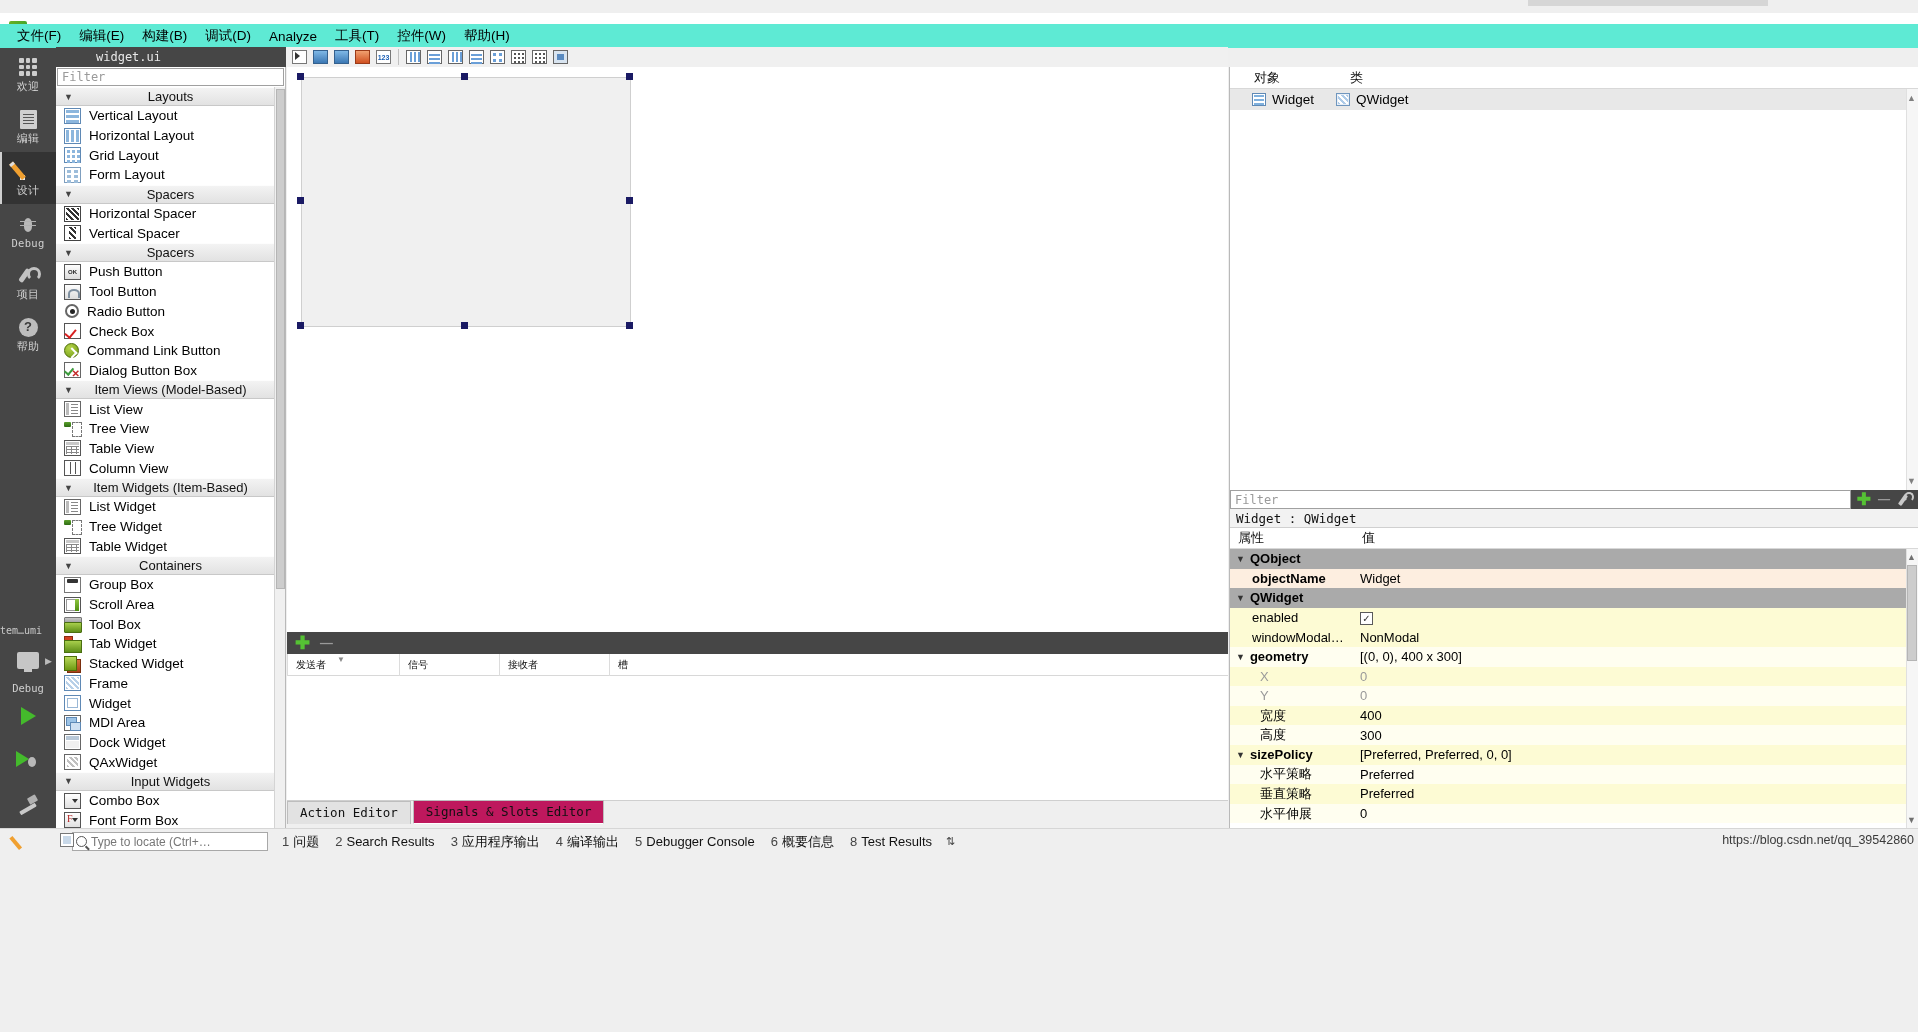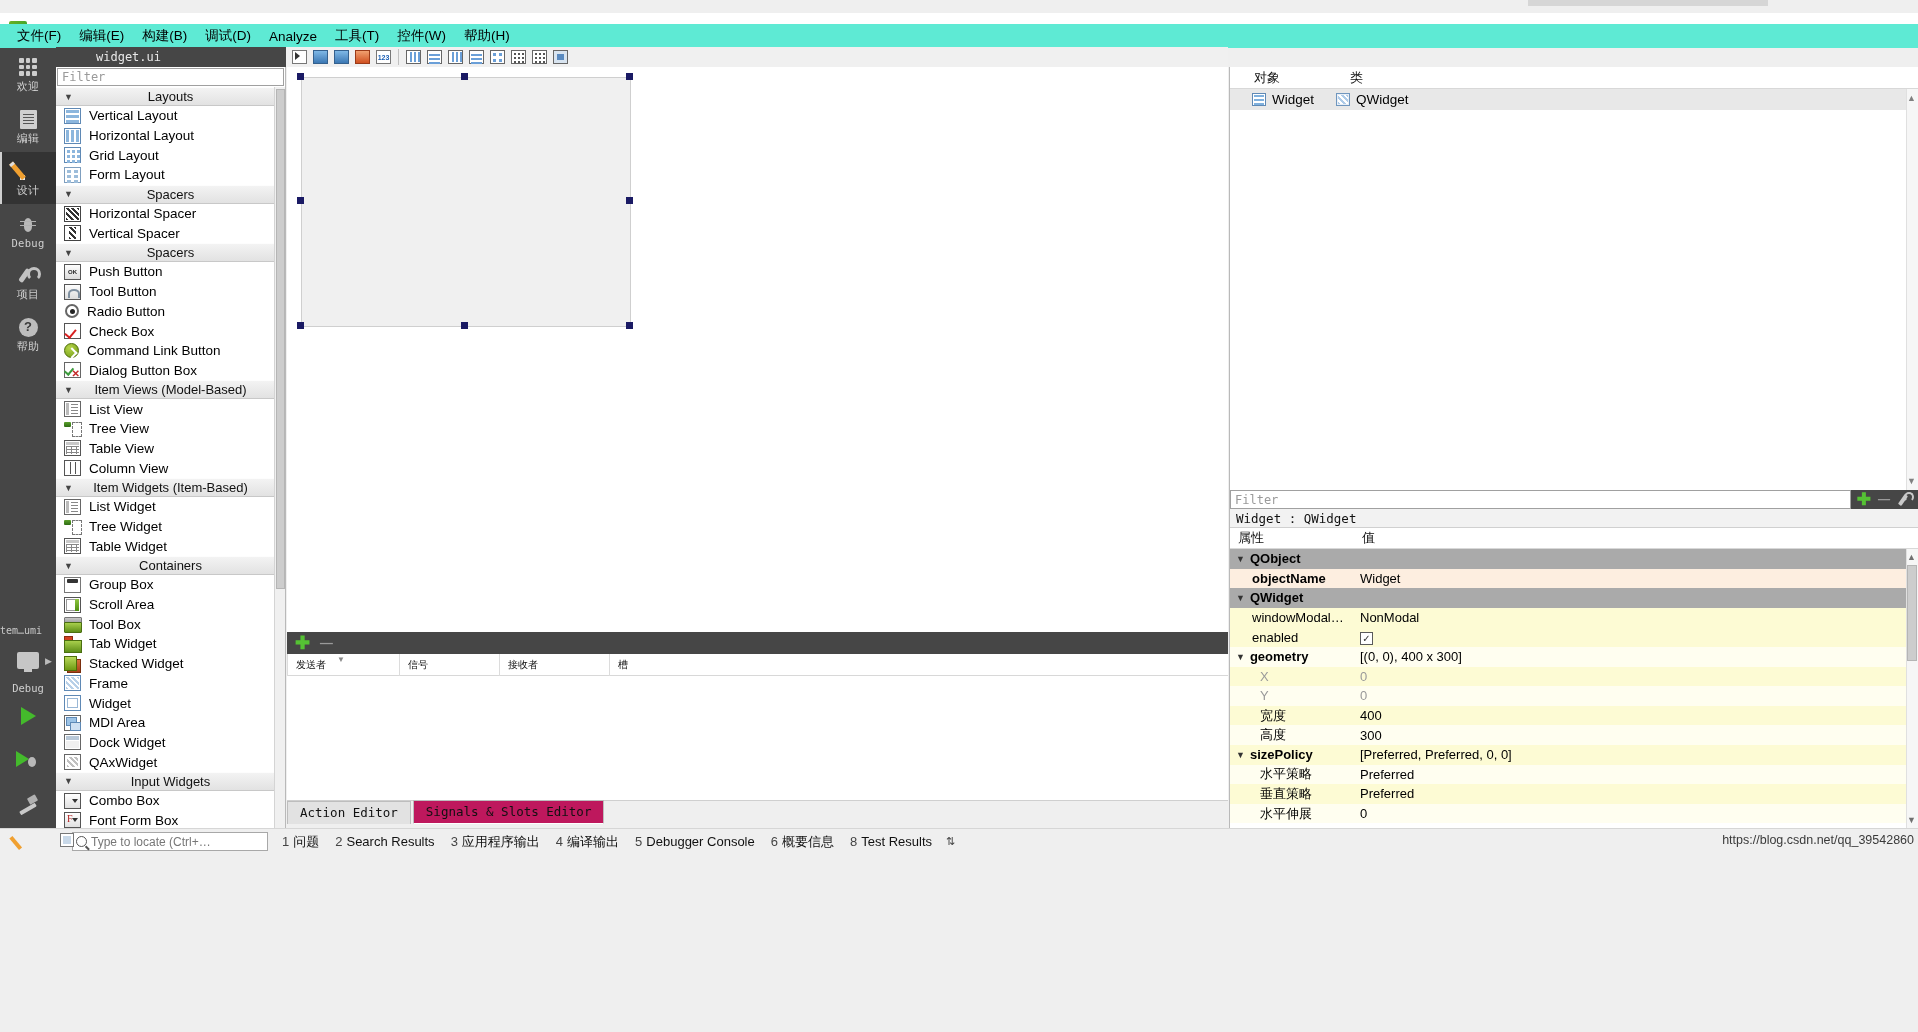--- a/index.html
+++ b/index.html
@@ -905,27 +905,27 @@
 
       <div class="pe-row group">
         <span class="pname">
             <span class="gchev">▼</span>
             <span>QWidget</span>
           </span>
         <span class="pval"></span>
       </div>
 
       <div class="pe-row yellow">
+        <span class="pname sub2">enabled</span>
+        <span class="pval"><span class="pe-check">✓</span></span>
+      </div>
+
+      <div class="pe-row yellow">
         <span class="pname sub2">windowModal…</span>
         <span class="pval">NonModal</span>
-      </div>
-
-      <div class="pe-row yellow">
-        <span class="pname sub2">enabled</span>
-        <span class="pval"><span class="pe-check">✓</span></span>
       </div>
 
       <div class="pe-row cream">
         <span class="pname bold" style="padding-left:6px;">
             <span class="gchev">▼</span>
             <span>geometry</span>
           </span>
         <span class="pval">[(0, 0), 400 x 300]</span>
       </div>
 

